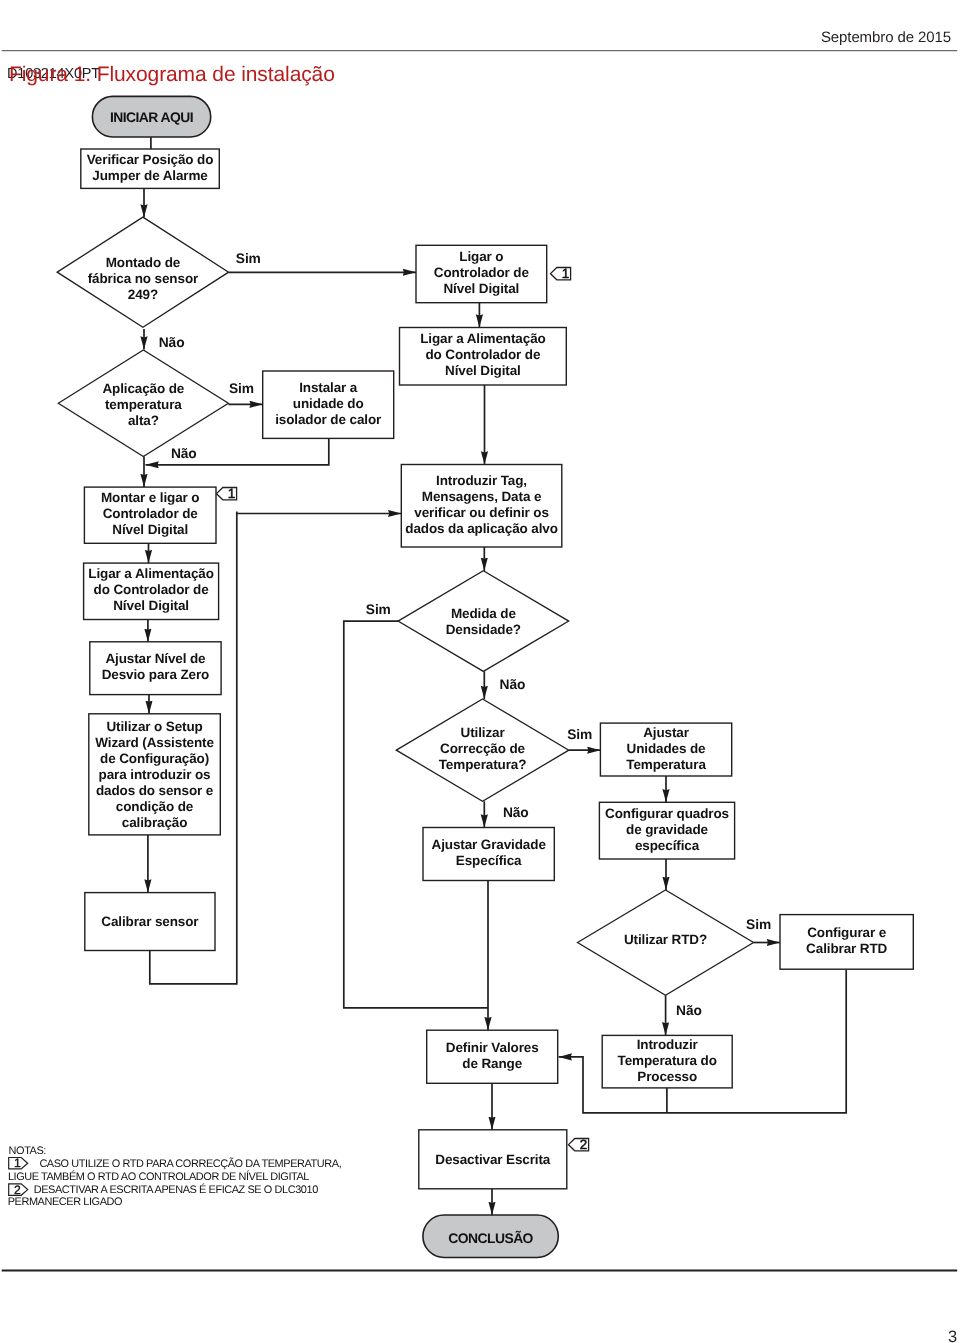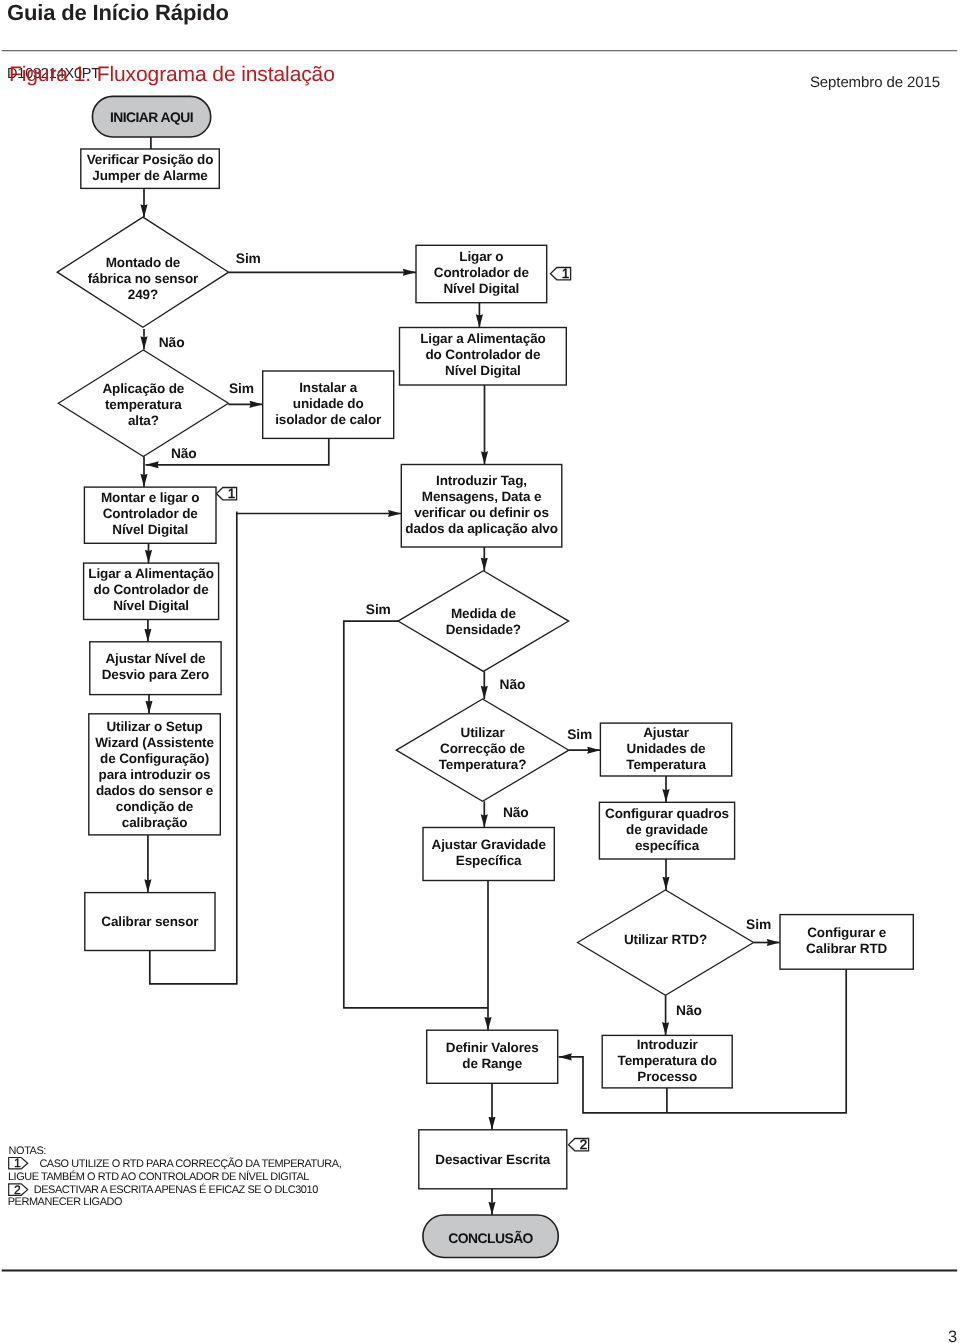--- a/index.html
+++ b/index.html
@@ -1,21 +1,21 @@
 <!DOCTYPE html>
 <html><head>
 <meta charset="utf-8">
 <style>
   html,body{margin:0;padding:0;}
   body{width:960px;height:1343px;background:#fff;font-family:"Liberation Sans",sans-serif;overflow:hidden;position:relative;-webkit-font-smoothing:antialiased;text-rendering:geometricPrecision;}
   #page{position:absolute;left:0;top:0;width:960px;height:1343px;will-change:transform;}
   .hdr-left-title{position:absolute;left:7px;top:-0.5px;font-size:22px;font-weight:bold;color:#231f20;letter-spacing:-0.15px;}
   .hdr-left-sub{position:absolute;left:7px;top:29.3px;font-size:14.5px;color:#231f20;letter-spacing:-0.2px;margin-top:37px;}
   .hdr-right-title{position:absolute;right:7px;top:2.5px;font-size:18.7px;font-weight:bold;color:#231f20;letter-spacing:-0.2px;}
-  .hdr-right-sub{position:absolute;right:20px;top:29px;font-size:15px;color:#231f20;letter-spacing:-0.1px;margin-top:45px;}
+  .hdr-right-sub{position:absolute;right:9px;top:29px;font-size:15px;color:#231f20;letter-spacing:-0.1px;}
   .fig-cap{position:absolute;left:9px;top:63px;font-size:21px;color:#b91c1c;letter-spacing:-0.1px;}
   .pageno{position:absolute;right:3.4px;top:1327.8px;font-size:16.4px;color:#231f20;letter-spacing:-0.5px;}
   svg#flow{position:absolute;left:0;top:0;width:960px;height:1343px;}
   .nodebox{fill:#fff;stroke:#231f20;stroke-width:1.4;}
   .term{fill:#c7c8ca;stroke:#231f20;stroke-width:1.6;}
   .diam{fill:#fff;stroke:#231f20;stroke-width:1.3;}
   .ln{stroke:#231f20;stroke-width:1.7;fill:none;}
   .flag{fill:#fff;stroke:#231f20;stroke-width:1.3;}
   text{font-family:"Liberation Sans",sans-serif;fill:#131313;}
   .ntext{font-size:13.5px;font-weight:bold;text-anchor:middle;letter-spacing:-0.12px;}
@@ -24,21 +24,20 @@
   .etext{font-size:13.8px;font-weight:bold;text-anchor:middle;letter-spacing:-0.1px;}
   .ftext{font-size:13.4px;stroke:#131313;stroke-width:0.5;}
   .nline{font-size:10.95px;letter-spacing:-0.42px;}
   .nflag{fill:#fff;stroke:#231f20;stroke-width:1.2;}
   .nftext{font-size:12.2px;stroke:#231f20;stroke-width:0.35;}
       </style>
 </head>
 <body>
 
 <div id="page">
-  <div class="hdr-left-title">Guia de Início Rápido</div>
   <div class="hdr-left-sub">D103214X0PT</div>
   <div class="hdr-right-sub">Septembro de 2015</div>
 
   <div class="fig-cap">Figura 1. Fluxograma de instalação</div>
 
   <svg id="flow" viewBox="0 0 960 1343" xmlns="http://www.w3.org/2000/svg">
     <defs>
       <marker id="ah" markerWidth="14" markerHeight="8" refX="13.3" refY="3.6" orient="auto" markerUnits="userSpaceOnUse">
         <path d="M0,0 L13.3,3.6 L0,7.2 L1.2,3.6 Z" fill="#1a1a1a"></path>
       </marker>

